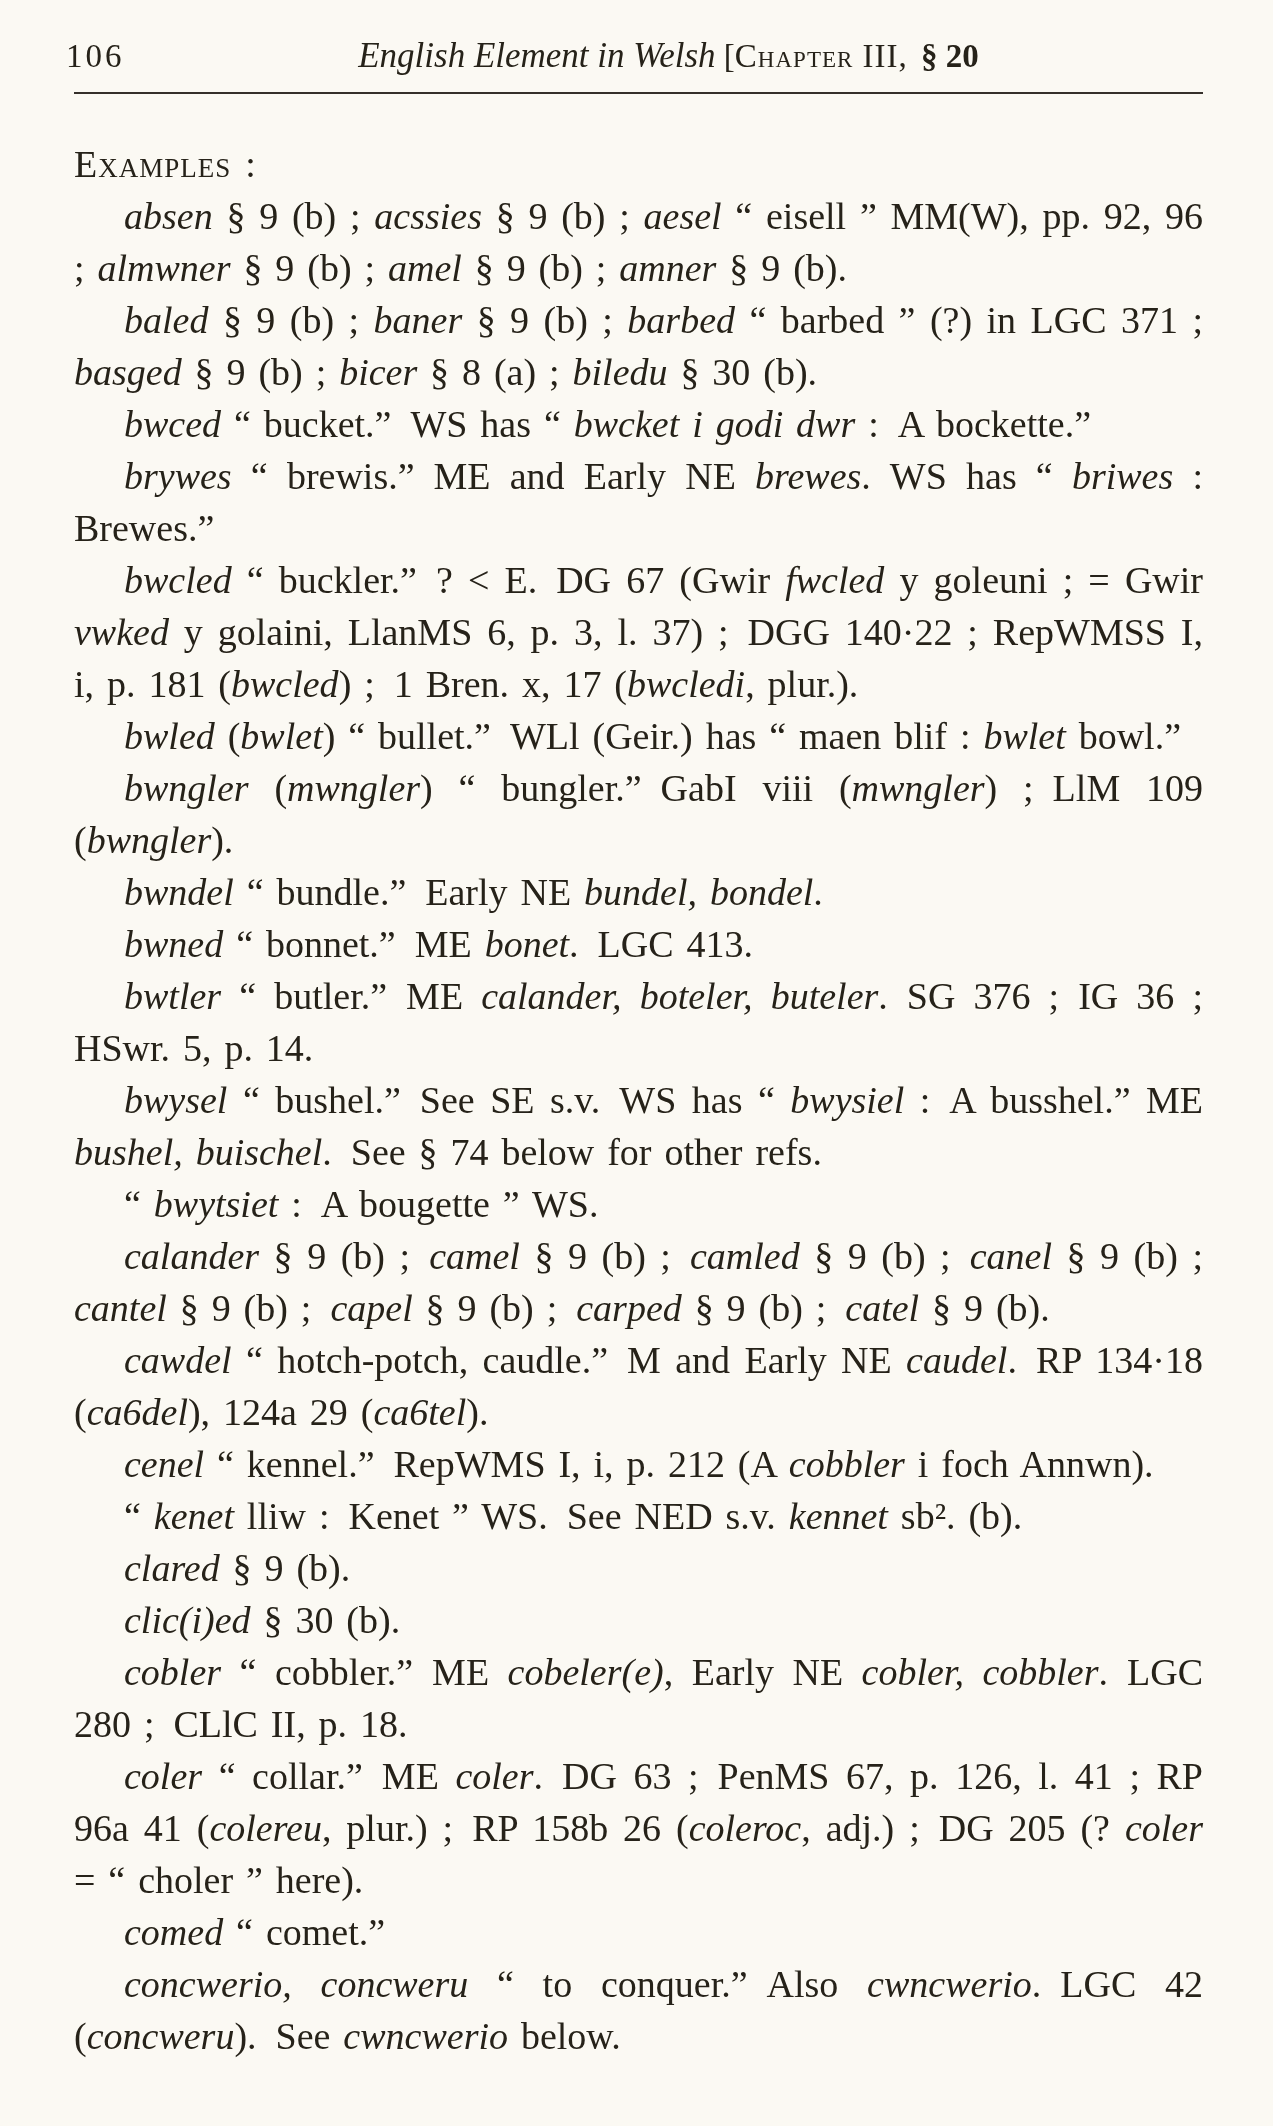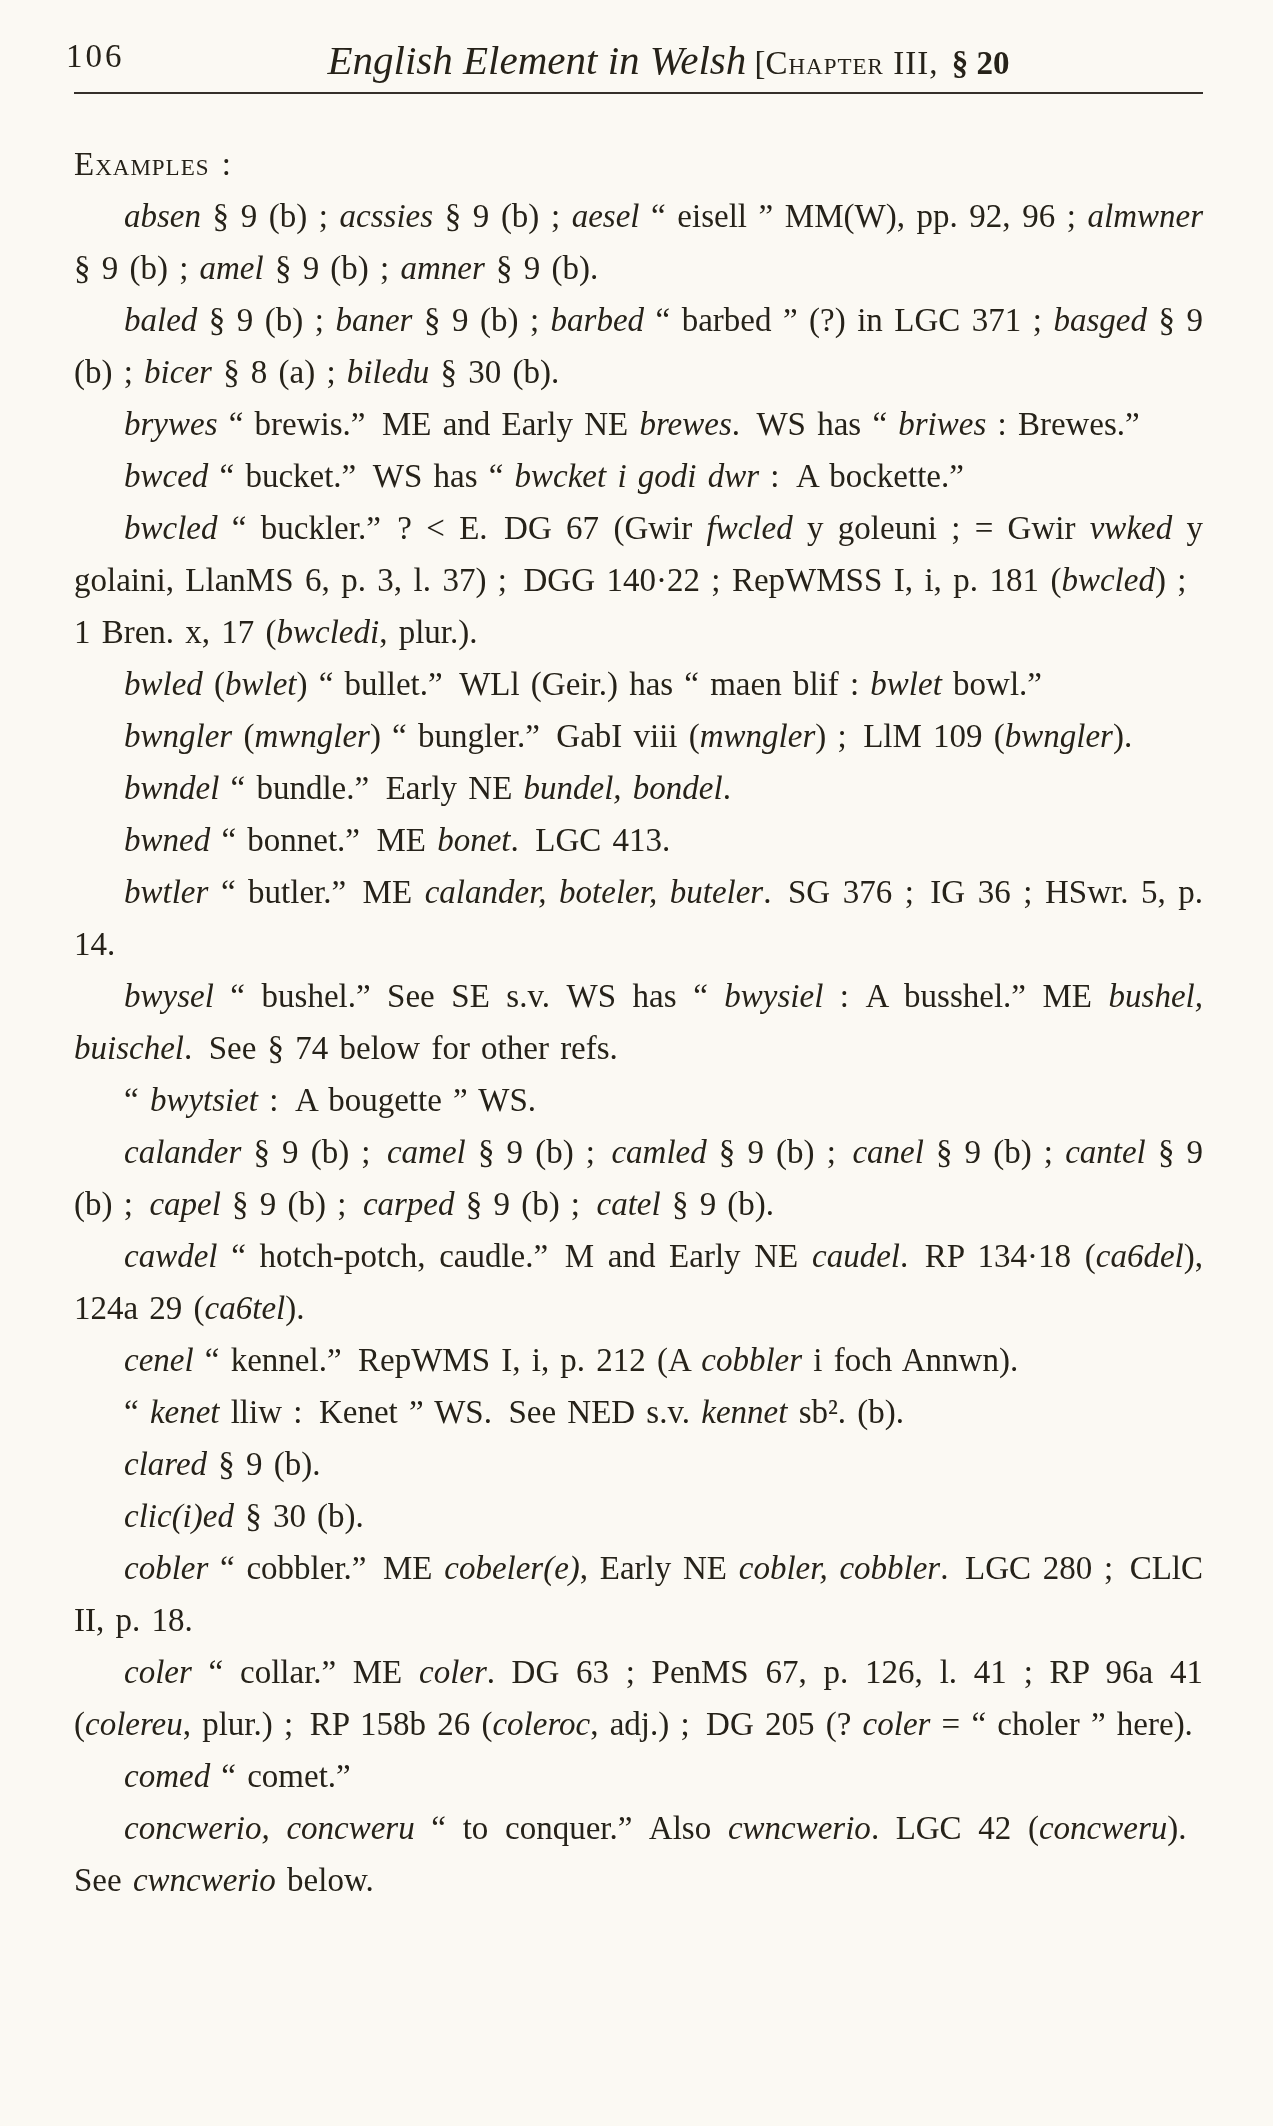--- a/index.html
+++ b/index.html
@@ -29,29 +29,29 @@
     position:absolute;
     left:-8px;
     top:2px;
     letter-spacing:3px;
   }
   .head-title{
     text-align:center;
     padding-left:60px;
     white-space:nowrap;
   }
-  .head-title .it{font-size:41px;text-align:center;}
+  .head-title .it{font-size:35px;text-align:center;}
   .head-rule{
     height:2px;
     background:#35302a;
     margin-top:8px;
   }
   .text-block{
     margin-top:44px;
-    font-size:33px;
+    font-size:38px;
     line-height:52px;
     text-align:justify;
     word-spacing:0.09em;
   }
   .examples-label{
     text-indent:0;
   }
   .para{
     text-indent:50px;
   }
@@ -68,22 +68,22 @@
     <span class="page-number">106</span>
     <div class="head-title"><span class="it">English Element in Welsh</span><span class="rm"> [</span><span class="sc">Chapter III</span><span class="rm">, </span><span class="bd">§ 20</span></div>
   </header>
   <div class="head-rule"></div>
 
   <main class="text-block">
     <p class="examples-label"><span class="sc">Examples :</span></p>
     <div>
         <p class="para"><span class="it">absen</span><span class="rm"> § 9 (b) ; </span><span class="it">acssies</span><span class="rm"> § 9 (b) ; </span><span class="it">aesel</span><span class="rm"> “ eisell ” MM(W), pp. 92, 96 ; </span><span class="it">almwner</span><span class="rm"> § 9 (b) ; </span><span class="it">amel</span><span class="rm"> § 9 (b) ; </span><span class="it">amner</span><span class="rm"> § 9 (b).</span></p>
         <p class="para"><span class="it">baled</span><span class="rm"> § 9 (b) ; </span><span class="it">baner</span><span class="rm"> § 9 (b) ; </span><span class="it">barbed</span><span class="rm"> “ barbed ” (?) in LGC 371 ; </span><span class="it">basged</span><span class="rm"> § 9 (b) ; </span><span class="it">bicer</span><span class="rm"> § 8 (a) ; </span><span class="it">biledu</span><span class="rm"> § 30 (b).</span></p>
+        <p class="para"><span class="it">bwced</span><span class="rm"> “ bucket.” WS has “ </span><span class="it">bwcket i godi dwr</span><span class="rm"> : A bockette.”</span></p>
         <p class="para"><span class="it">brywes</span><span class="rm"> “ brewis.” ME and Early NE </span><span class="it">brewes</span><span class="rm">. WS has “ </span><span class="it">briwes</span><span class="rm"> : Brewes.”</span></p>
-        <p class="para"><span class="it">bwced</span><span class="rm"> “ bucket.” WS has “ </span><span class="it">bwcket i godi dwr</span><span class="rm"> : A bockette.”</span></p>
         <p class="para"><span class="it">bwcled</span><span class="rm"> “ buckler.” ? &lt; E. DG 67 (Gwir </span><span class="it">fwcled</span><span class="rm"> y goleuni ; = Gwir </span><span class="it">vwked</span><span class="rm"> y golaini, LlanMS 6, p. 3, l. 37) ; DGG 140·22 ; RepWMSS I, i, p. 181 (</span><span class="it">bwcled</span><span class="rm">) ; 1 Bren. x, 17 (</span><span class="it">bwcledi</span><span class="rm">, plur.).</span></p>
         <p class="para"><span class="it">bwled</span><span class="rm"> (</span><span class="it">bwlet</span><span class="rm">) “ bullet.” WLl (Geir.) has “ maen blif : </span><span class="it">bwlet</span><span class="rm"> bowl.”</span></p>
         <p class="para"><span class="it">bwngler</span><span class="rm"> (</span><span class="it">mwngler</span><span class="rm">) “ bungler.” GabI viii (</span><span class="it">mwngler</span><span class="rm">) ; LlM 109 (</span><span class="it">bwngler</span><span class="rm">).</span></p>
         <p class="para"><span class="it">bwndel</span><span class="rm"> “ bundle.” Early NE </span><span class="it">bundel, bondel</span><span class="rm">.</span></p>
         <p class="para"><span class="it">bwned</span><span class="rm"> “ bonnet.” ME </span><span class="it">bonet</span><span class="rm">. LGC 413.</span></p>
         <p class="para"><span class="it">bwtler</span><span class="rm"> “ butler.” ME </span><span class="it">calander, boteler, buteler</span><span class="rm">. SG 376 ; IG 36 ; HSwr. 5, p. 14.</span></p>
         <p class="para"><span class="it">bwysel</span><span class="rm"> “ bushel.” See SE s.v. WS has “ </span><span class="it">bwysiel</span><span class="rm"> : A busshel.” ME </span><span class="it">bushel, buischel</span><span class="rm">. See § 74 below for other refs.</span></p>
         <p class="para"><span class="rm">“ </span><span class="it">bwytsiet</span><span class="rm"> : A bougette ” WS.</span></p>
         <p class="para"><span class="it">calander</span><span class="rm"> § 9 (b) ; </span><span class="it">camel</span><span class="rm"> § 9 (b) ; </span><span class="it">camled</span><span class="rm"> § 9 (b) ; </span><span class="it">canel</span><span class="rm"> § 9 (b) ; </span><span class="it">cantel</span><span class="rm"> § 9 (b) ; </span><span class="it">capel</span><span class="rm"> § 9 (b) ; </span><span class="it">carped</span><span class="rm"> § 9 (b) ; </span><span class="it">catel</span><span class="rm"> § 9 (b).</span></p>
         <p class="para"><span class="it">cawdel</span><span class="rm"> “ hotch-potch, caudle.” M and Early NE </span><span class="it">caudel</span><span class="rm">. RP 134·18 (</span><span class="it">ca6del</span><span class="rm">), 124a 29 (</span><span class="it">ca6tel</span><span class="rm">).</span></p>

